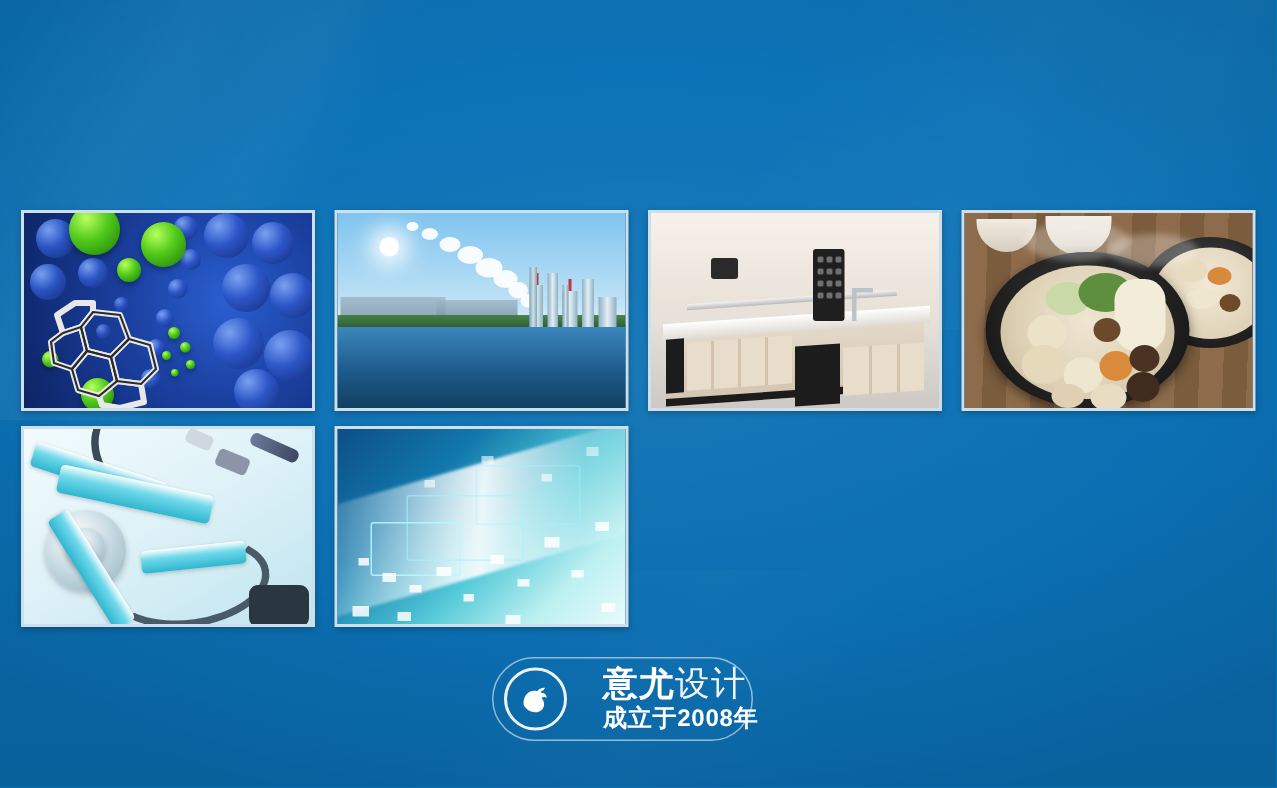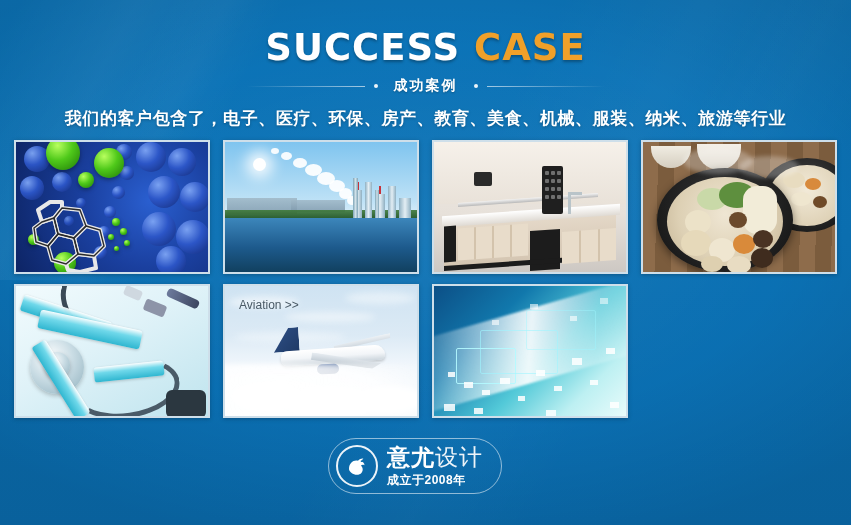--- a/index.html
+++ b/index.html
@@ -199,56 +199,43 @@
   .logo {
     position:absolute; left:328px; top:438px; width:174px; height:56px;
     border:1px solid rgba(255,255,255,.55); border-radius:28px;
     display:flex; align-items:center;
   }
   .logo-mark {
     width:42px; height:42px; margin-left:7px; border-radius:50%;
     border:2px solid rgba(255,255,255,.92);
     display:flex; align-items:center; justify-content:center; flex:0 0 auto;
   }
-  .logo-text { margin-left:9px; line-height:1; }
+  .logo-text { margin-left:24px; line-height:1; }
   .logo-name { font-size:23px; letter-spacing:1px; white-space:nowrap; }
   .logo-name .b { color:#ffffff; font-weight:bold; }
   .logo-name .l { color:#ffffff; font-weight:normal; opacity:.93; }
   .logo-sub {
-    margin-top:5px; font-size:12px; font-weight:bold; color:#ffffff;
+    margin-top:5px; font-size:16px; font-weight:bold; color:#ffffff;
     letter-spacing:.5px; white-space:nowrap;
   }
 </style>
 </head>
 <body>
 
 <div class="wrap">
 
   <div class="bg">
     <div class="streak s1"></div>
     <div class="streak s2"></div>
     <div class="streak s3"></div>
     <div class="streak s4"></div>
     <div class="streak s5"></div>
     <div class="vig"></div>
   </div>
 
-  <div class="header">
-    <div class="title">
-      <span class="w">SUCCESS</span><span>&nbsp;</span><span class="o">CASE</span>
-    </div>
-    <div class="subrow">
-      <span class="rule"></span>
-      <span class="dot"></span>
-      <span class="subtitle">成功案例</span>
-      <span class="dot"></span>
-      <span class="rule r"></span>
-    </div>
-    <div class="industries">我们的客户包含了，电子、医疗、环保、房产、教育、美食、机械、服装、纳米、旅游等行业</div>
-  </div>
 
   <div class="grid">
 
     <div class="cell">
       <div class="scene nano">
         <div class="balls">
           <div class="nb" style="left:8px;top:4px;width:26px;height:26px;"></div>
           <div class="nb" style="left:40px;top:2px;width:22px;height:22px;"></div>
           <div class="nb" style="left:4px;top:34px;width:24px;height:24px;"></div>
           <div class="nb" style="left:36px;top:30px;width:20px;height:20px;"></div>
@@ -401,38 +388,20 @@
         <div class="syr" style="left:22px;top:34px;width:104px;height:19px;transform:rotate(12deg);"></div>
         <div class="syr" style="left:2px;top:86px;width:86px;height:16px;transform:rotate(58deg);"></div>
         <div class="syr" style="left:78px;top:78px;width:70px;height:15px;transform:rotate(-6deg);"></div>
         <div style="position:absolute;left:128px;top:16px;width:22px;height:12px;background:#8d94a8;border-radius:3px;transform:rotate(22deg);"></div>
         <div style="position:absolute;left:150px;top:8px;width:34px;height:9px;background:linear-gradient(90deg,#6d7a9c,#3c4660);border-radius:4px;transform:rotate(24deg);"></div>
         <div style="position:absolute;left:108px;top:2px;width:18px;height:10px;background:#cfd8e0;border-radius:3px;transform:rotate(24deg);"></div>
         <div style="position:absolute;left:150px;top:104px;width:40px;height:28px;background:#2b3740;border-radius:6px;"></div>
       </div>
     </div>
 
-    <div class="cell">
-      <div class="scene avi">
-        <div class="cloudy" style="left:4px;top:10px;width:70px;height:12px;opacity:.55;"></div>
-        <div class="cloudy" style="left:60px;top:26px;width:90px;height:10px;opacity:.5;"></div>
-        <div class="cloudy" style="left:120px;top:6px;width:70px;height:12px;opacity:.45;"></div>
-        <div class="cloudy" style="left:10px;top:46px;width:110px;height:10px;opacity:.4;"></div>
-        <div class="plane-wing2"></div>
-        <div class="plane-tail"></div>
-        <div class="plane-body"></div>
-        <div class="plane-wing"></div>
-        <div class="plane-eng"></div>
-        <div class="cloudbank"></div>
-        <div class="cloudy" style="left:6px;bottom:4px;width:72px;height:30px;"></div>
-        <div class="cloudy" style="left:60px;bottom:-4px;width:92px;height:34px;"></div>
-        <div class="cloudy" style="left:130px;bottom:2px;width:70px;height:28px;"></div>
-        <span class="cap" style="left:14px;top:12px;font-size:12px;color:#4a5a66;">Aviation &gt;&gt;</span>
-      </div>
-    </div>
 
     <div class="cell">
       <div class="scene elec">
         <div style="position:absolute;left:-20px;top:20px;width:260px;height:72px;
                     background:linear-gradient(110deg,rgba(255,255,255,0) 0%,rgba(255,255,255,.9) 45%,rgba(255,255,255,.25) 70%,rgba(255,255,255,0) 100%);
                     transform:rotate(-16deg);filter:blur(1px);"></div>
         <div class="trace" style="left:22px;top:62px;width:60px;height:36px;border-color:rgba(180,250,255,.9);"></div>
         <div class="trace" style="left:46px;top:44px;width:78px;height:44px;opacity:.75;"></div>
         <div class="trace" style="left:92px;top:24px;width:70px;height:40px;opacity:.55;"></div>
         <div class="pix" style="left:14px;top:86px;width:7px;height:5px;"></div>

